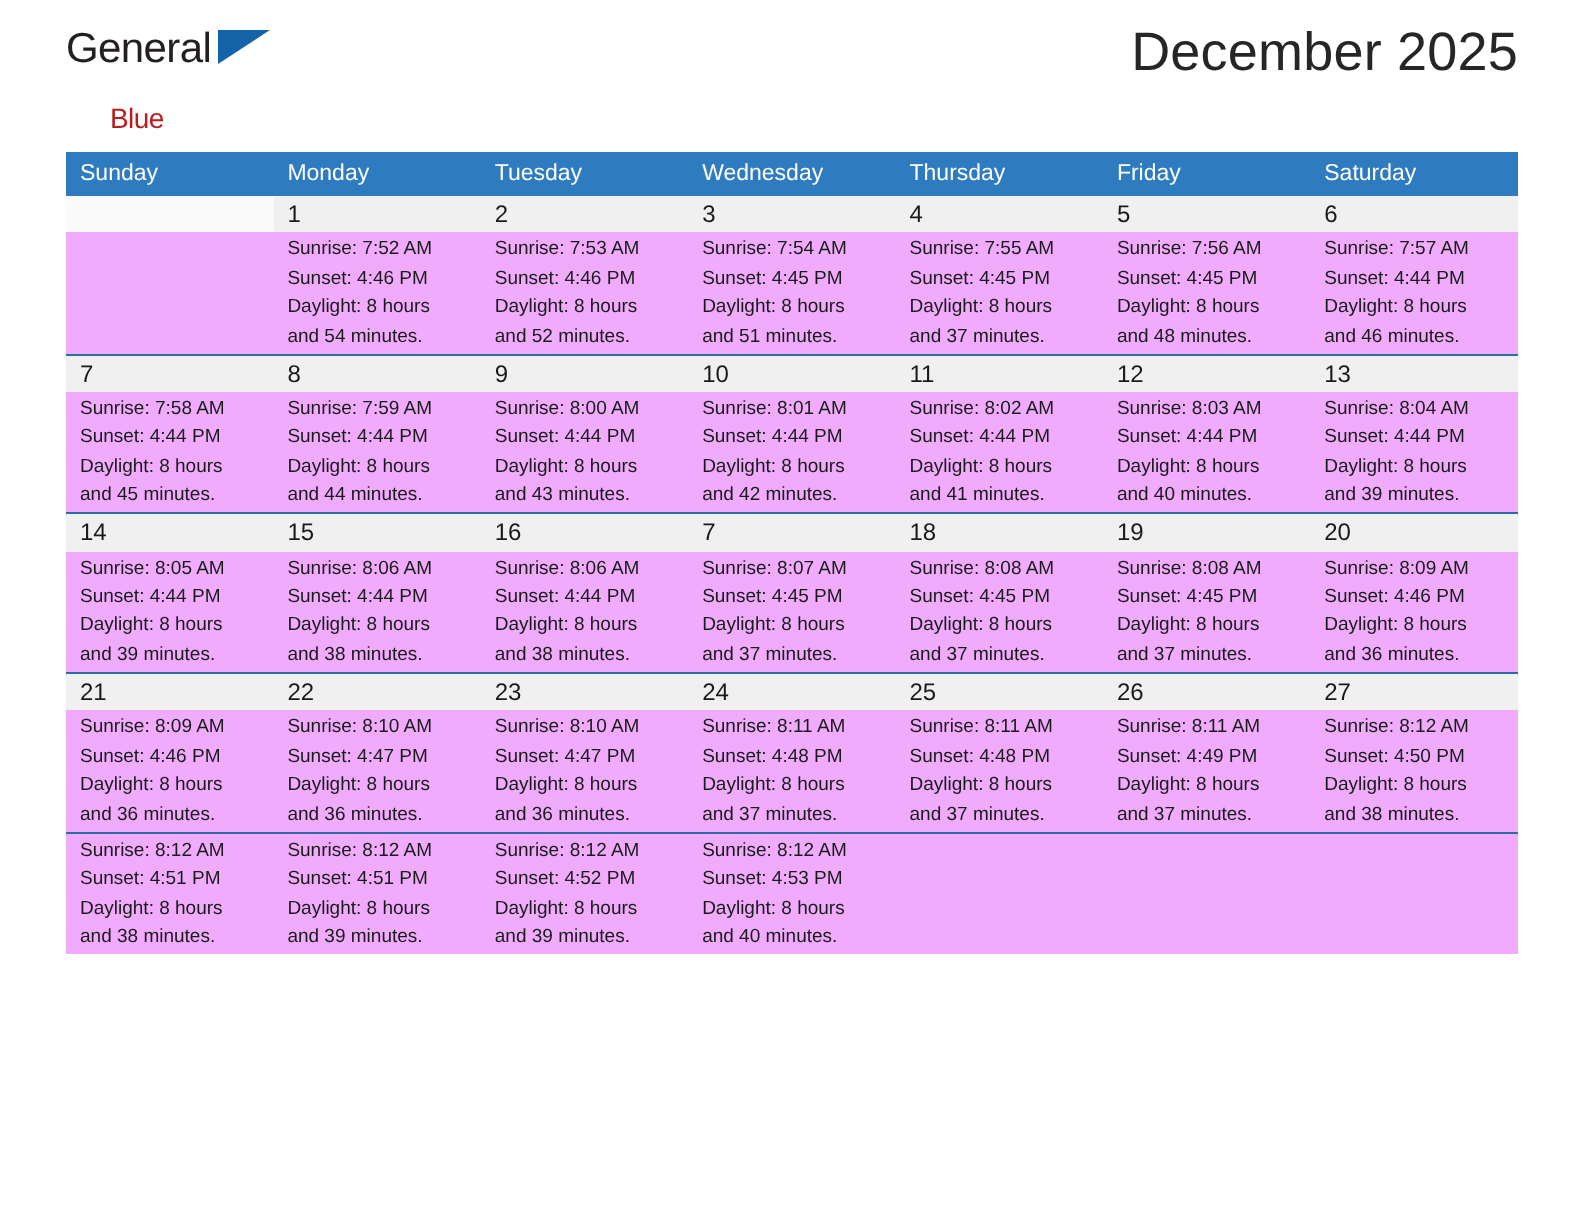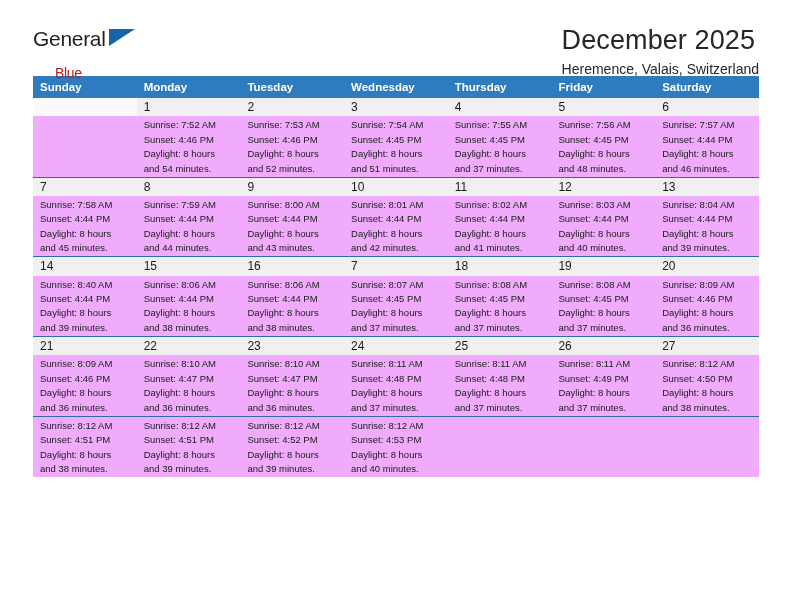--- a/index.html
+++ b/index.html
@@ -17,21 +17,21 @@
     height: 612px;
     position: relative;
     padding: 0 33px;
   }
   
   .header {
     display: flex;
     justify-content: space-between;
     align-items: flex-start;
     height: 76px;
-    padding-top: 26px;
+    padding-top: 12px;
   }
   .logo {
     position: relative;
     width: 120px;
     height: 50px;
     flex: 0 0 auto;
   }
   .logo-general {
     font-size: 21px;
     color: #231f20;
@@ -79,21 +79,21 @@
   
   .calendar {
     width: 726px;
     border-collapse: collapse;
     table-layout: fixed;
   }
   .calendar th {
     background: #2e7bbf;
     color: #ffffff;
     font-size: 11.5px;
-    font-weight: bold;
+    font-weight: normal;
     text-align: left;
     padding: 5px 0 5px 7px;
     height: 21px;
     border: none;
   }
   .daynum-row td {
     background: #f0f0f0;
     font-size: 12px;
     color: #1a1a1a;
     padding: 3px 0 2px 7px;
@@ -123,21 +123,20 @@
 <div class="page">
 
   <div class="header">
     <div class="logo">
       <span class="logo-general">General</span>
       <span class="logo-triangle"></span>
       <span class="logo-blue">Blue</span>
     </div>
     <div class="title-block">
       <div class="cal-title">December 2025</div>
-      <div class="cal-subtitle">Heremence, Valais, Switzerland</div>
     </div>
   </div>
 
   <table class="calendar">
     <colgroup>
       <col style="width:103.7px">
         <col style="width:103.7px">
         <col style="width:103.7px">
       <col style="width:103.7px">
         <col style="width:103.7px">
@@ -264,21 +263,21 @@
         <td>14</td>
         <td>15</td>
         <td>16</td>
         <td>7</td>
         <td>18</td>
         <td>19</td>
         <td>20</td>
       </tr>
       <tr class="info-row">
         <td class="week-end">
-          <span class="info-line">Sunrise: 8:40 AM</span>
+          <span class="info-line">Sunrise: 8:05 AM</span>
           <span class="info-line">Sunset: 4:44 PM</span>
           <span class="info-line">Daylight: 8 hours</span>
           <span class="info-line">and 39 minutes.</span>
         </td>
         <td class="week-end">
           <span class="info-line">Sunrise: 8:06 AM</span>
           <span class="info-line">Sunset: 4:44 PM</span>
           <span class="info-line">Daylight: 8 hours</span>
           <span class="info-line">and 38 minutes.</span>
         </td>

